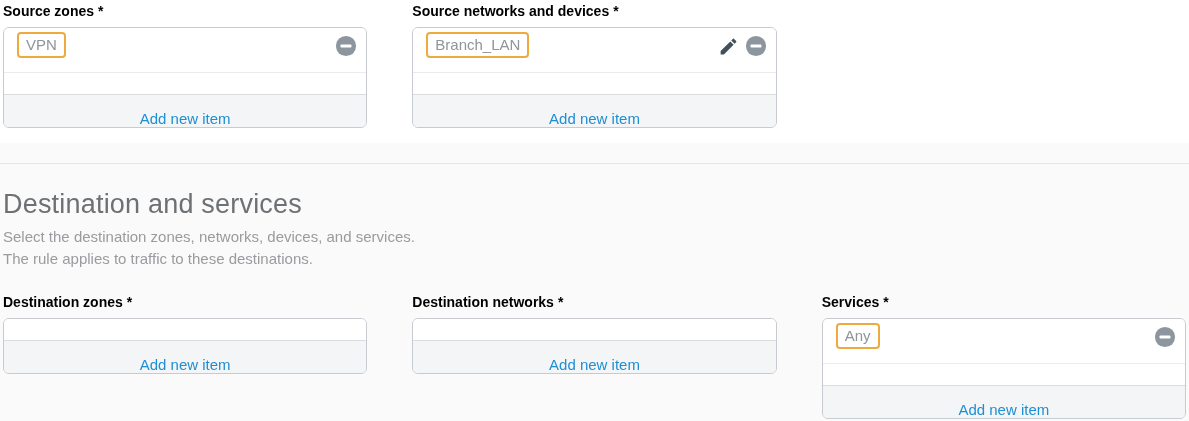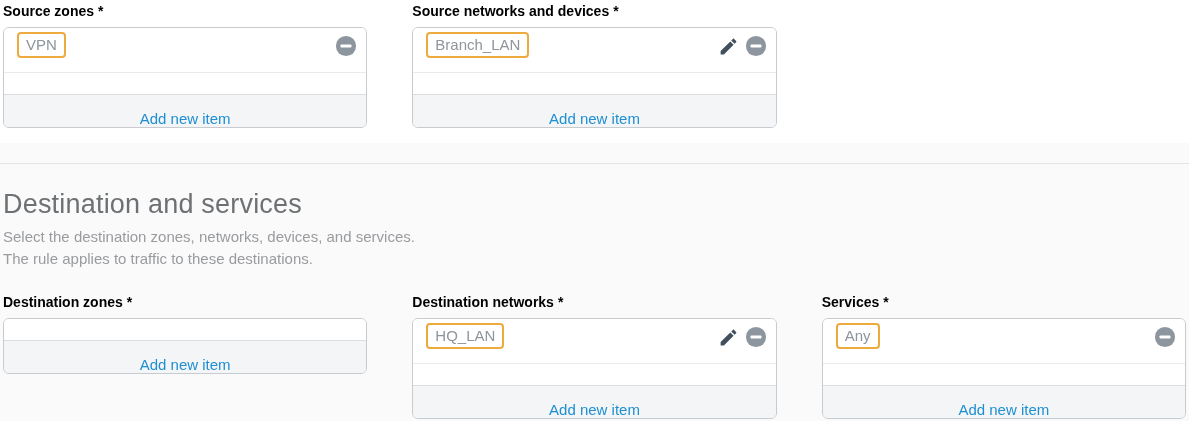--- a/index.html
+++ b/index.html
@@ -227,36 +227,20 @@
           <span class="add-link">Add new item</span>
         </div>
       </div>
     </div>
 
     <div>
       <div class="field-label">
         <span>Destination networks</span><span class="req">*</span>
       </div>
       <div class="listbox">
-        <div class="item-row">
-          <span class="tag">HQ_LAN</span>
-          <span class="row-icons">
-            <span class="icon-btn">
-              <svg width="21" height="21" viewBox="0 0 24 24" fill="#41505c">
-                  <path d="M3 17.25V21h3.75L17.81 9.94l-3.75-3.75L3 17.25zM20.71 7.04c.39-.39.39-1.02 0-1.41l-2.34-2.34c-.39-.39-1.02-.39-1.41 0l-1.83 1.83 3.75 3.75 1.83-1.83z"></path>
-                </svg>
-            </span>
-            <span class="icon-btn">
-              <svg width="22" height="22" viewBox="0 0 24 24">
-                  <circle cx="12" cy="12" r="11" fill="#8d969e"></circle>
-                  <rect x="6" y="10.4" width="12" height="3.2" rx="1" fill="#ffffff"></rect>
-                </svg>
-            </span>
-          </span>
-        </div>
         <div class="listbox-empty"></div>
         <div class="listbox-footer">
           <span class="add-link">Add new item</span>
         </div>
       </div>
     </div>
 
     <div>
       <div class="field-label">
         <span>Services</span><span class="req">*</span>

